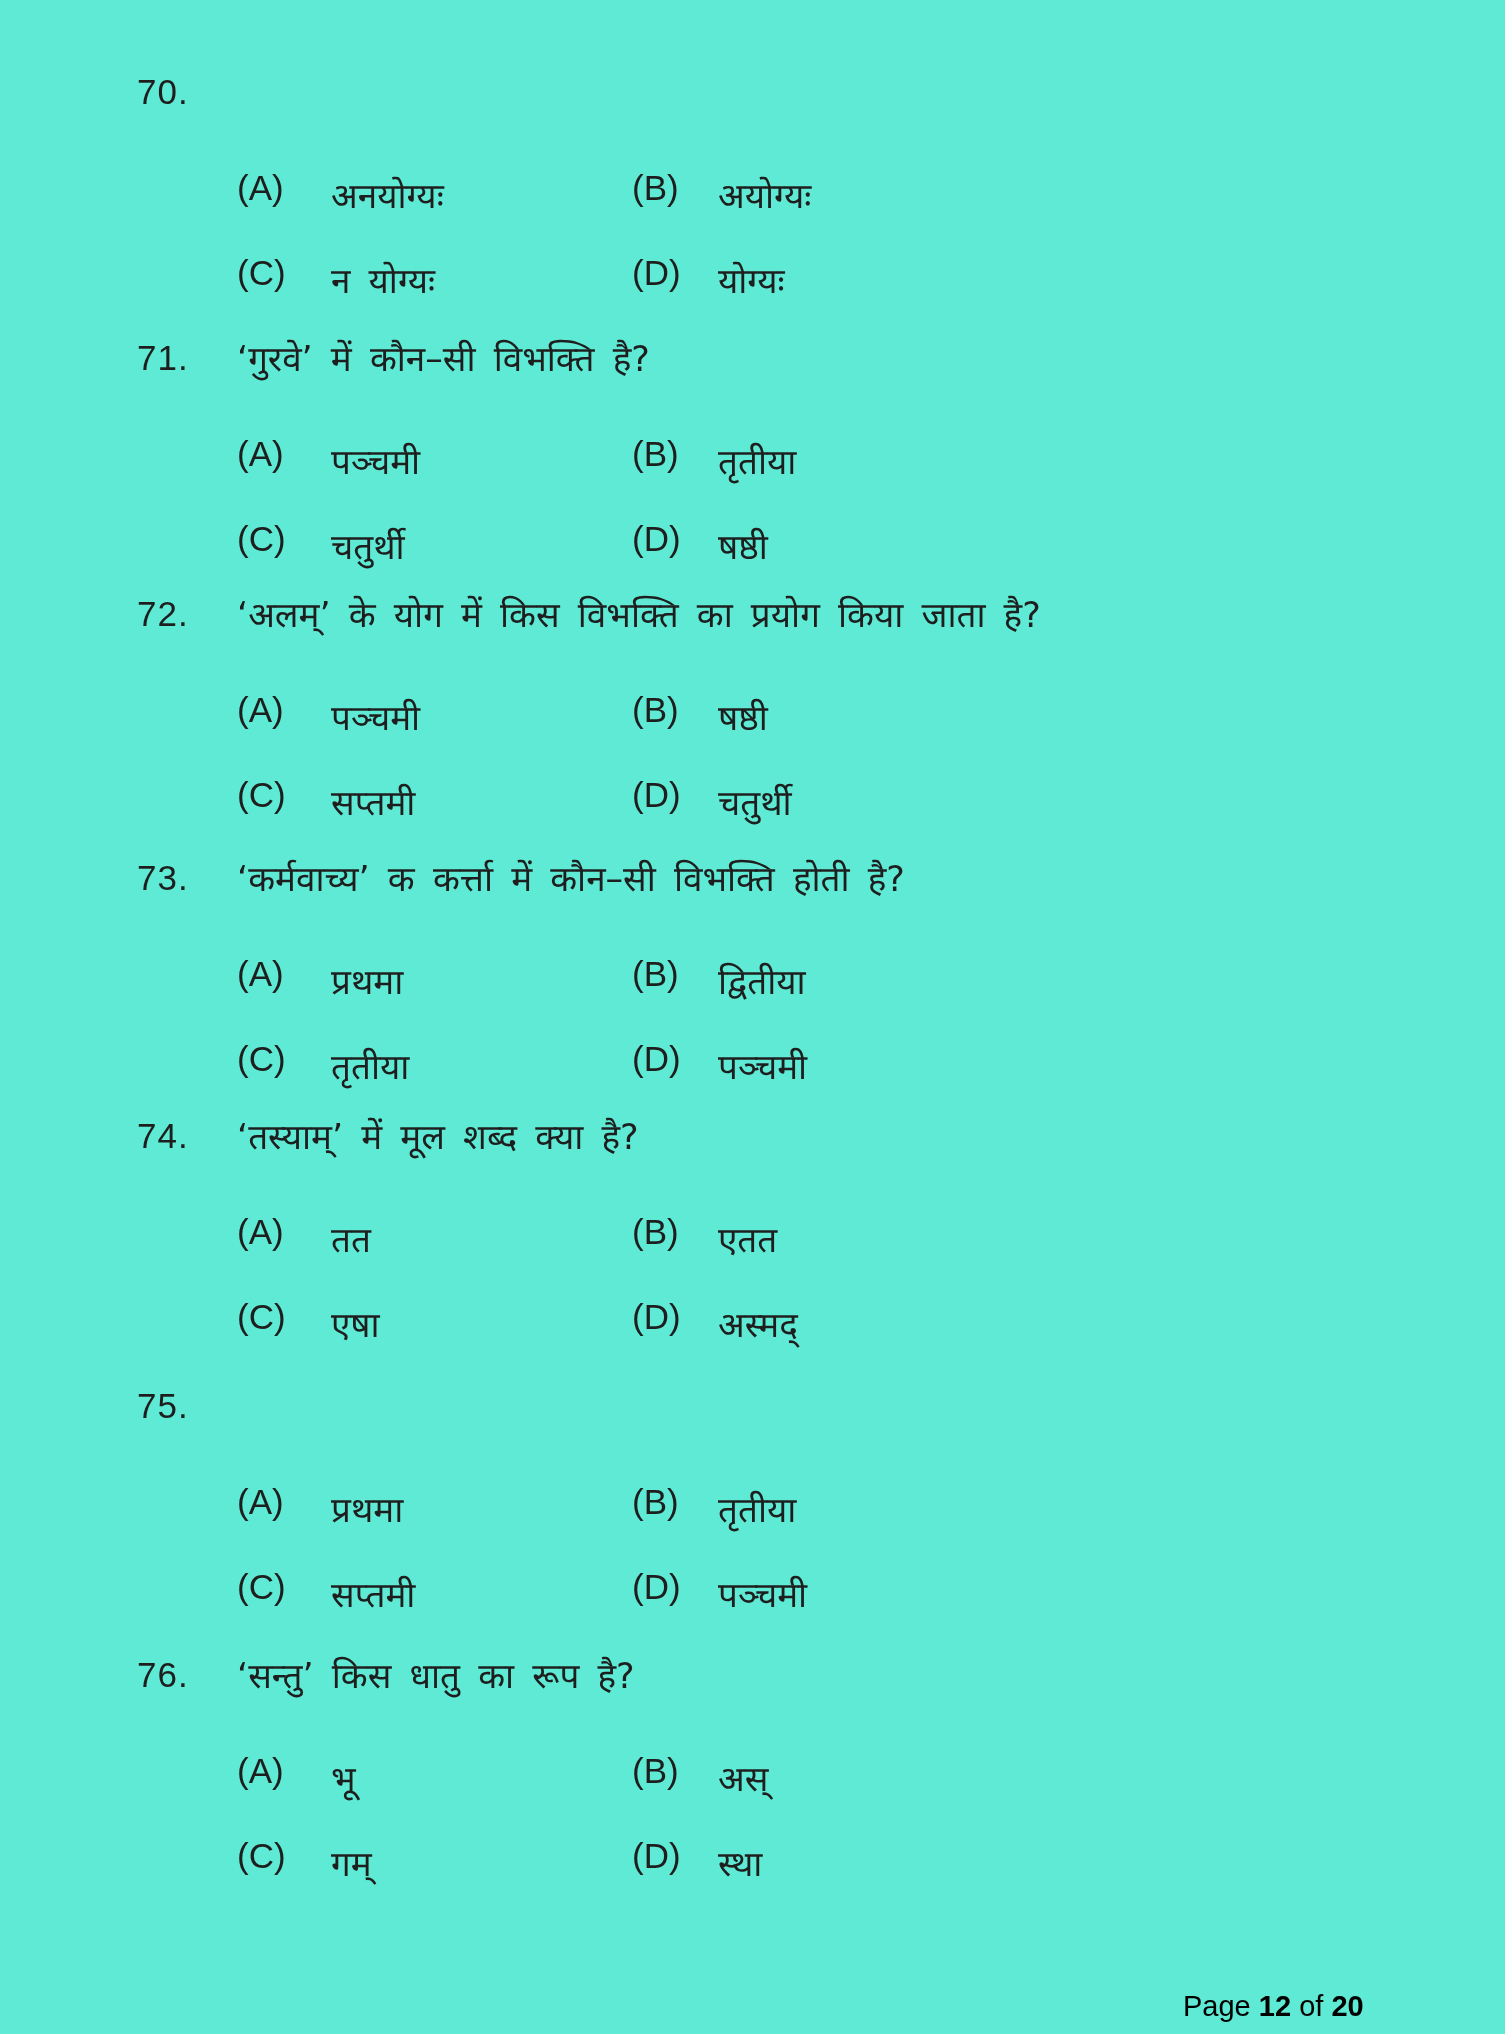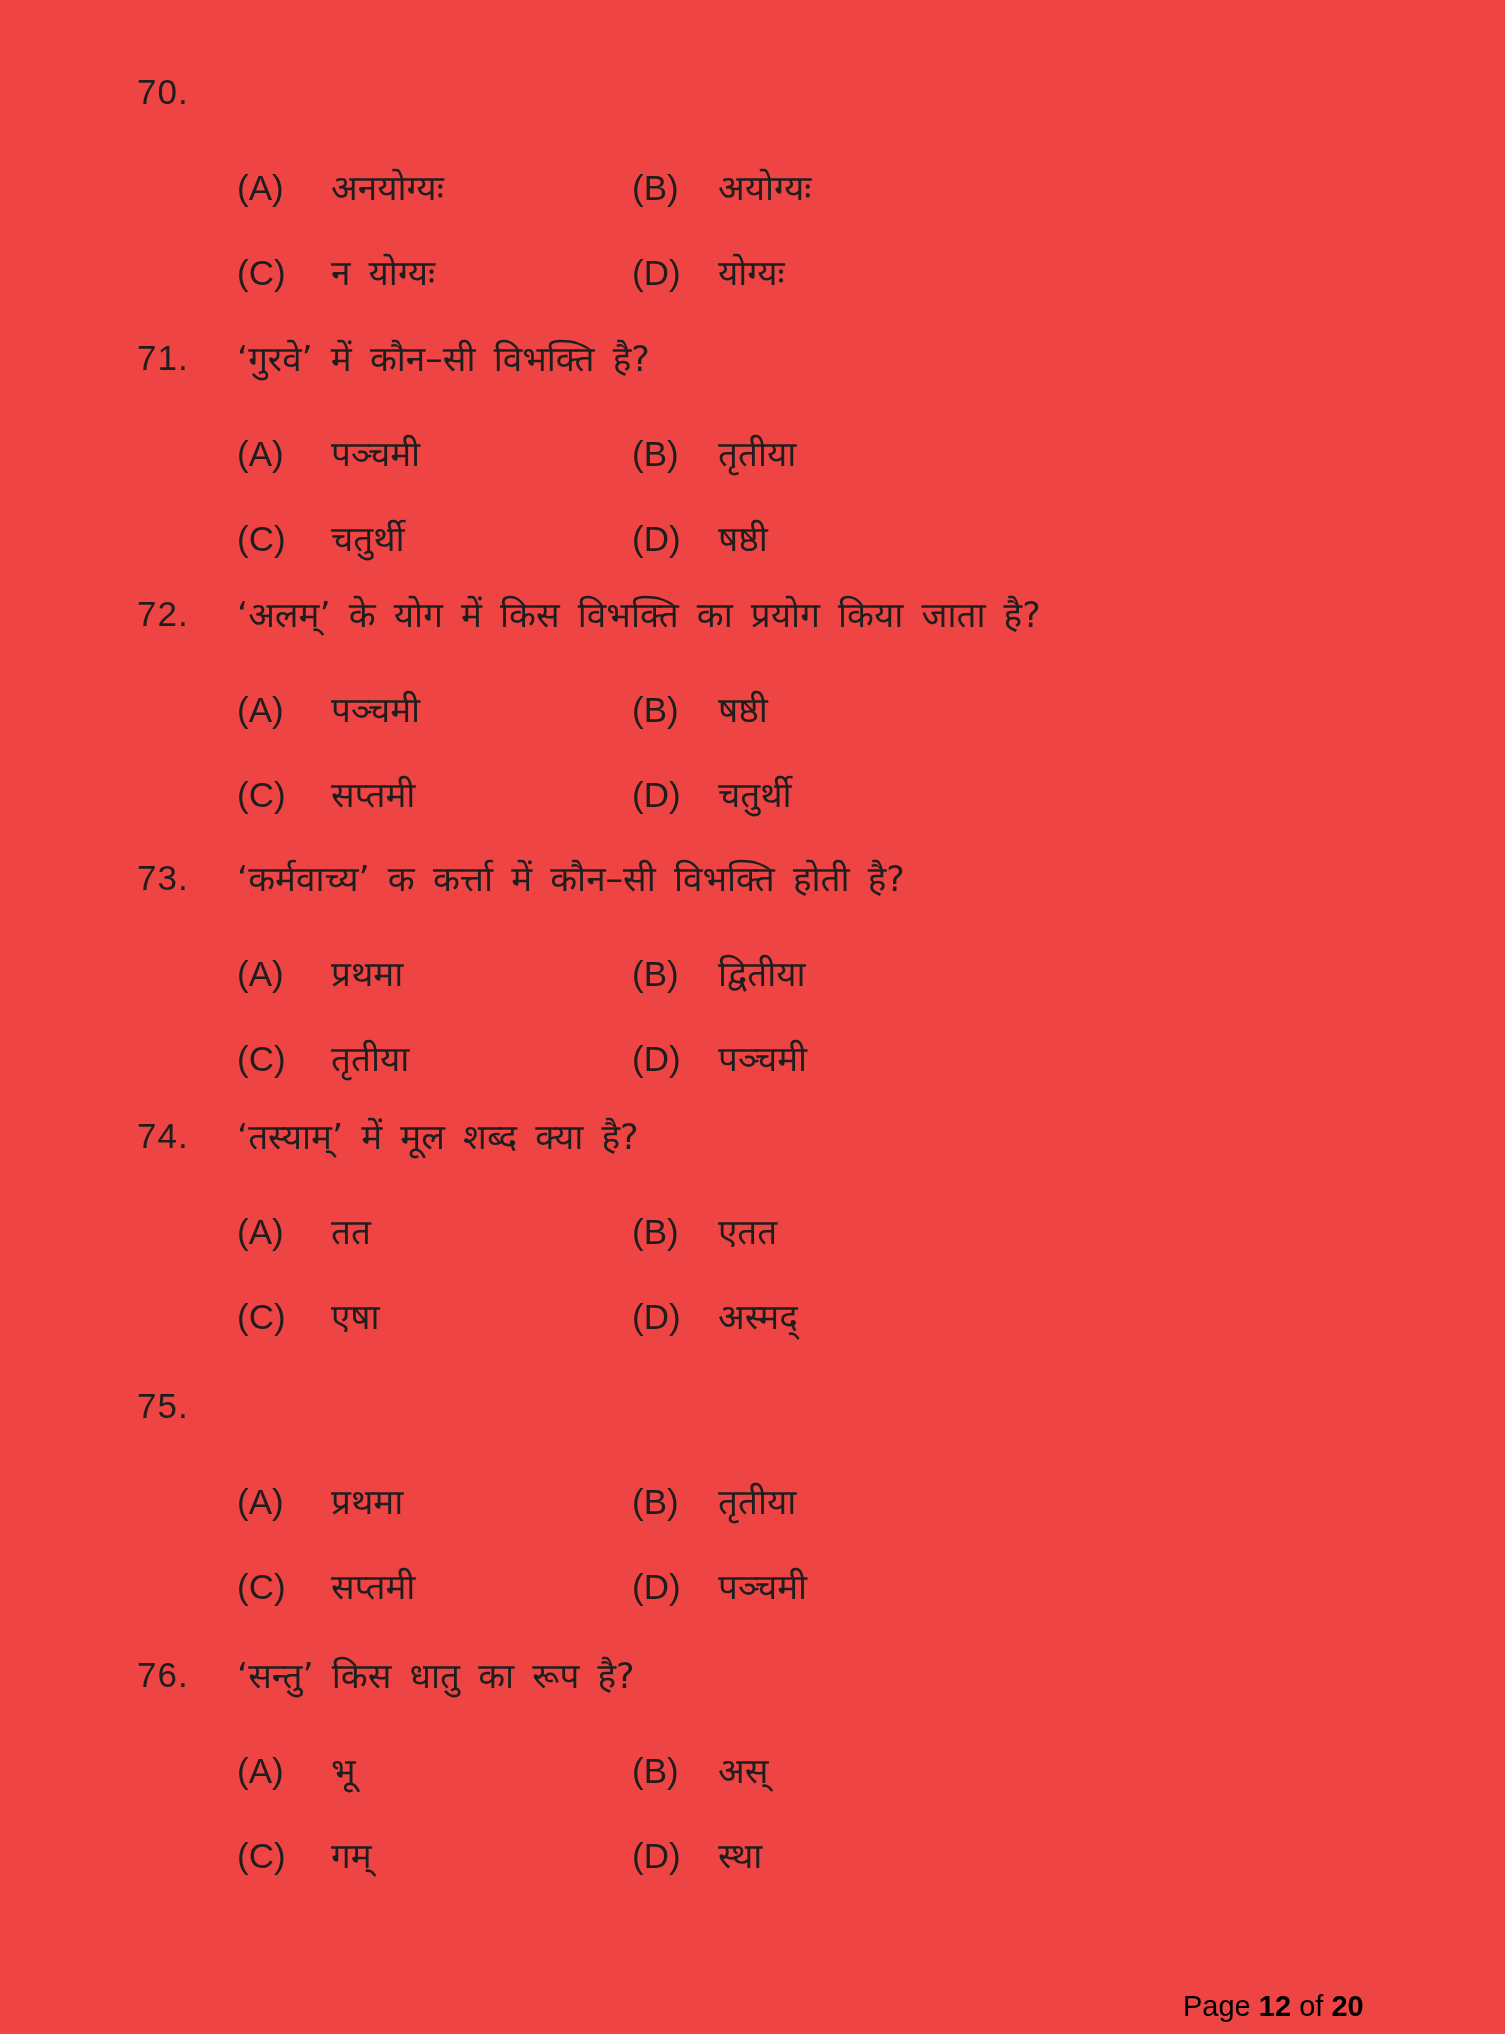--- a/index.html
+++ b/index.html
@@ -4,21 +4,21 @@
 <style>
   html, body {
     margin: 0;
     padding: 0;
     background: #ffffff;
   }
   .page {
     position: relative;
     width: 1505px;
     height: 2034px;
-    background: #ef4444;
+    background: #5eead4;
     font-family: "DejaVu Sans", sans-serif;
     color: #1e1e1e;
     overflow: hidden;
   }
   .q {
     position: absolute;
     left: 0;
     width: 100%;
     height: 260px;
   }
@@ -52,21 +52,21 @@
   .row-cd { top: 180px; }
   .ol {
     position: absolute;
     top: 0;
     font-size: 35px;
     line-height: 1.2;
     font-family: "Liberation Sans", "DejaVu Sans", sans-serif;
   }
   .ot {
     position: absolute;
-    top: 0;
+    top: 8px;
     font-size: 35px;
     line-height: 1.2;
     word-spacing: 7px;
     white-space: nowrap;
   }
   .c1 { left: 0; }
   .c2 { left: 94px; }
   .c3 { left: 395px; }
   .c4 { left: 481px; }
   .footer {

